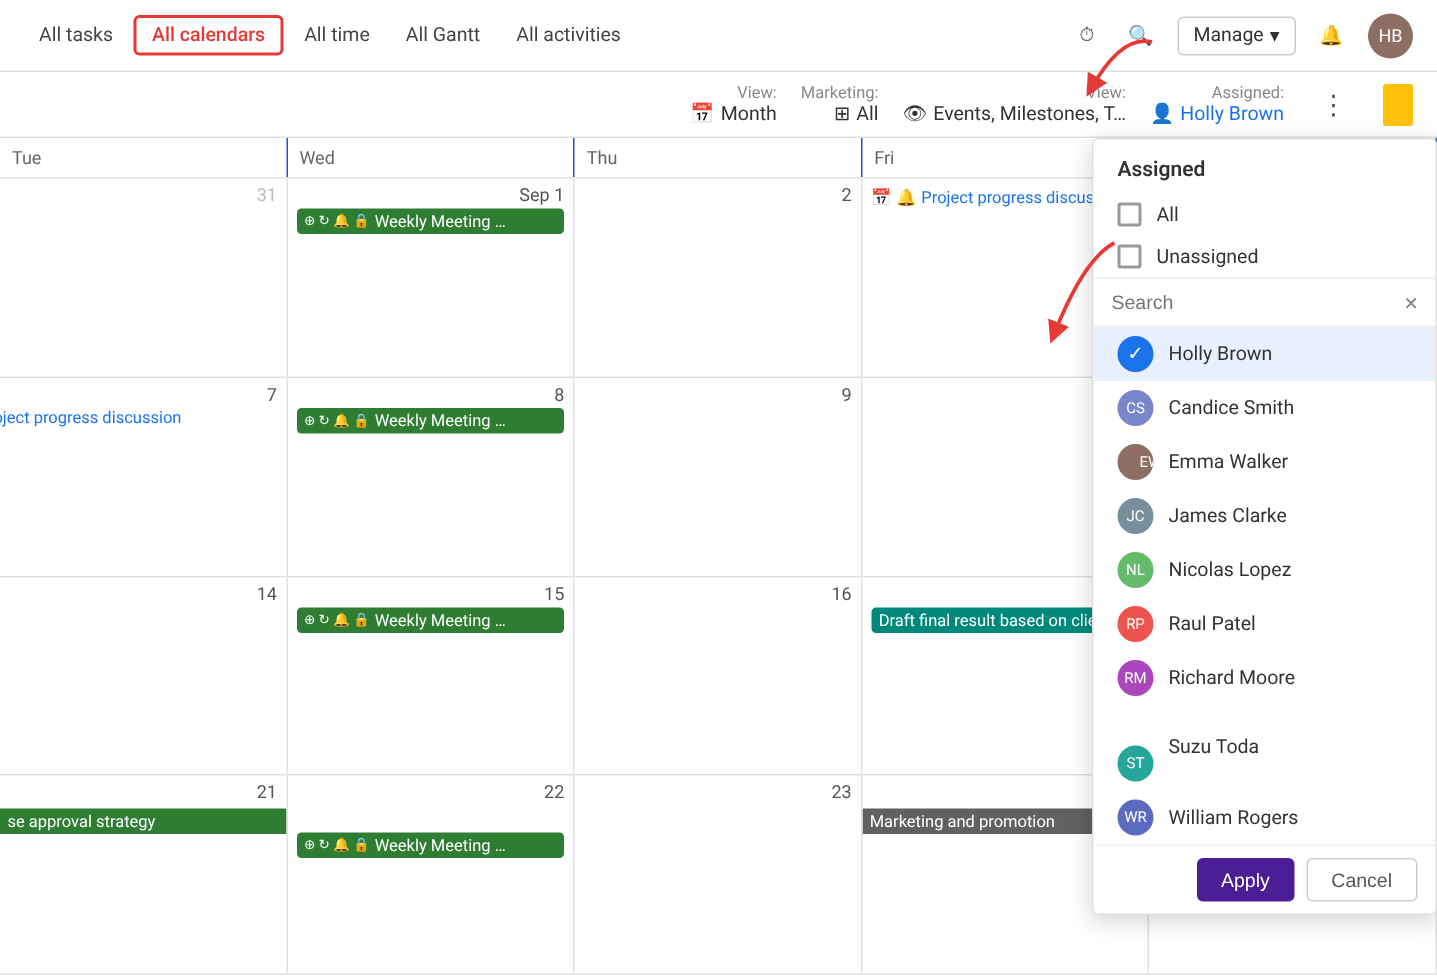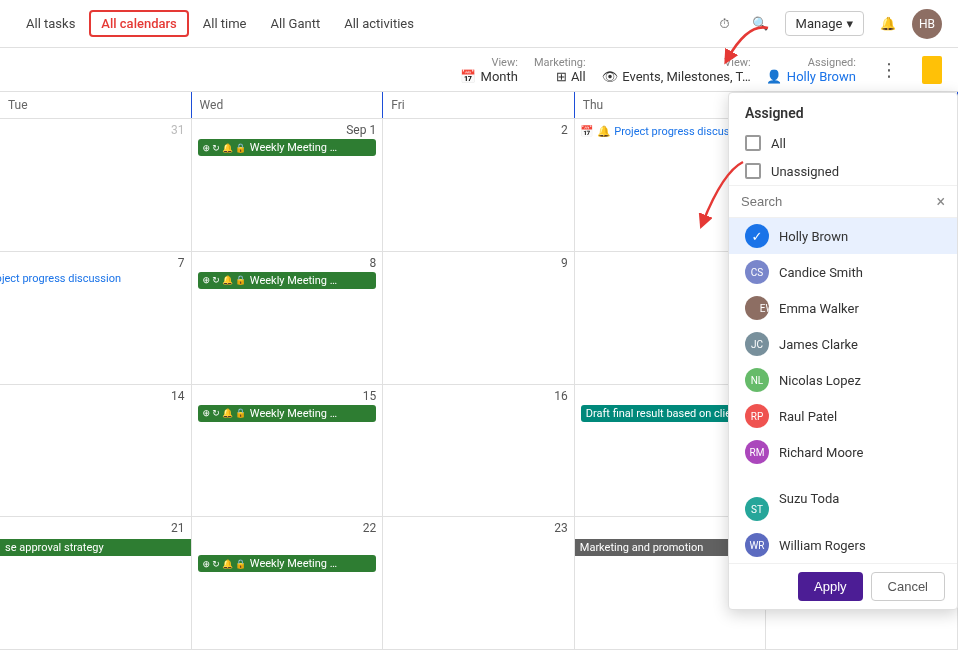--- a/index.html
+++ b/index.html
@@ -177,22 +177,22 @@
     <path d="M 60 10 Q 40 5 20 40" stroke="#e53935" stroke-width="2.5" fill="none" marker-end="url(#arrowhead)"></path>
   </svg>
 </div>
 
 <div class="calendar-area">
   <div class="calendar-grid">
 
     <div class="day-headers">
       <div class="day-header">Tue</div>
       <div class="day-header">Wed</div>
+      <div class="day-header">Thu</div>
       <div class="day-header">Fri</div>
-      <div class="day-header">Thu</div>
       <div class="day-header">Sat/Sun</div>
     </div>
 
     <div class="weeks">
 
       <div class="week-row">
         <div class="day-cell">
           <div class="day-num other-month">31</div>
         </div>
         <div class="day-cell">

